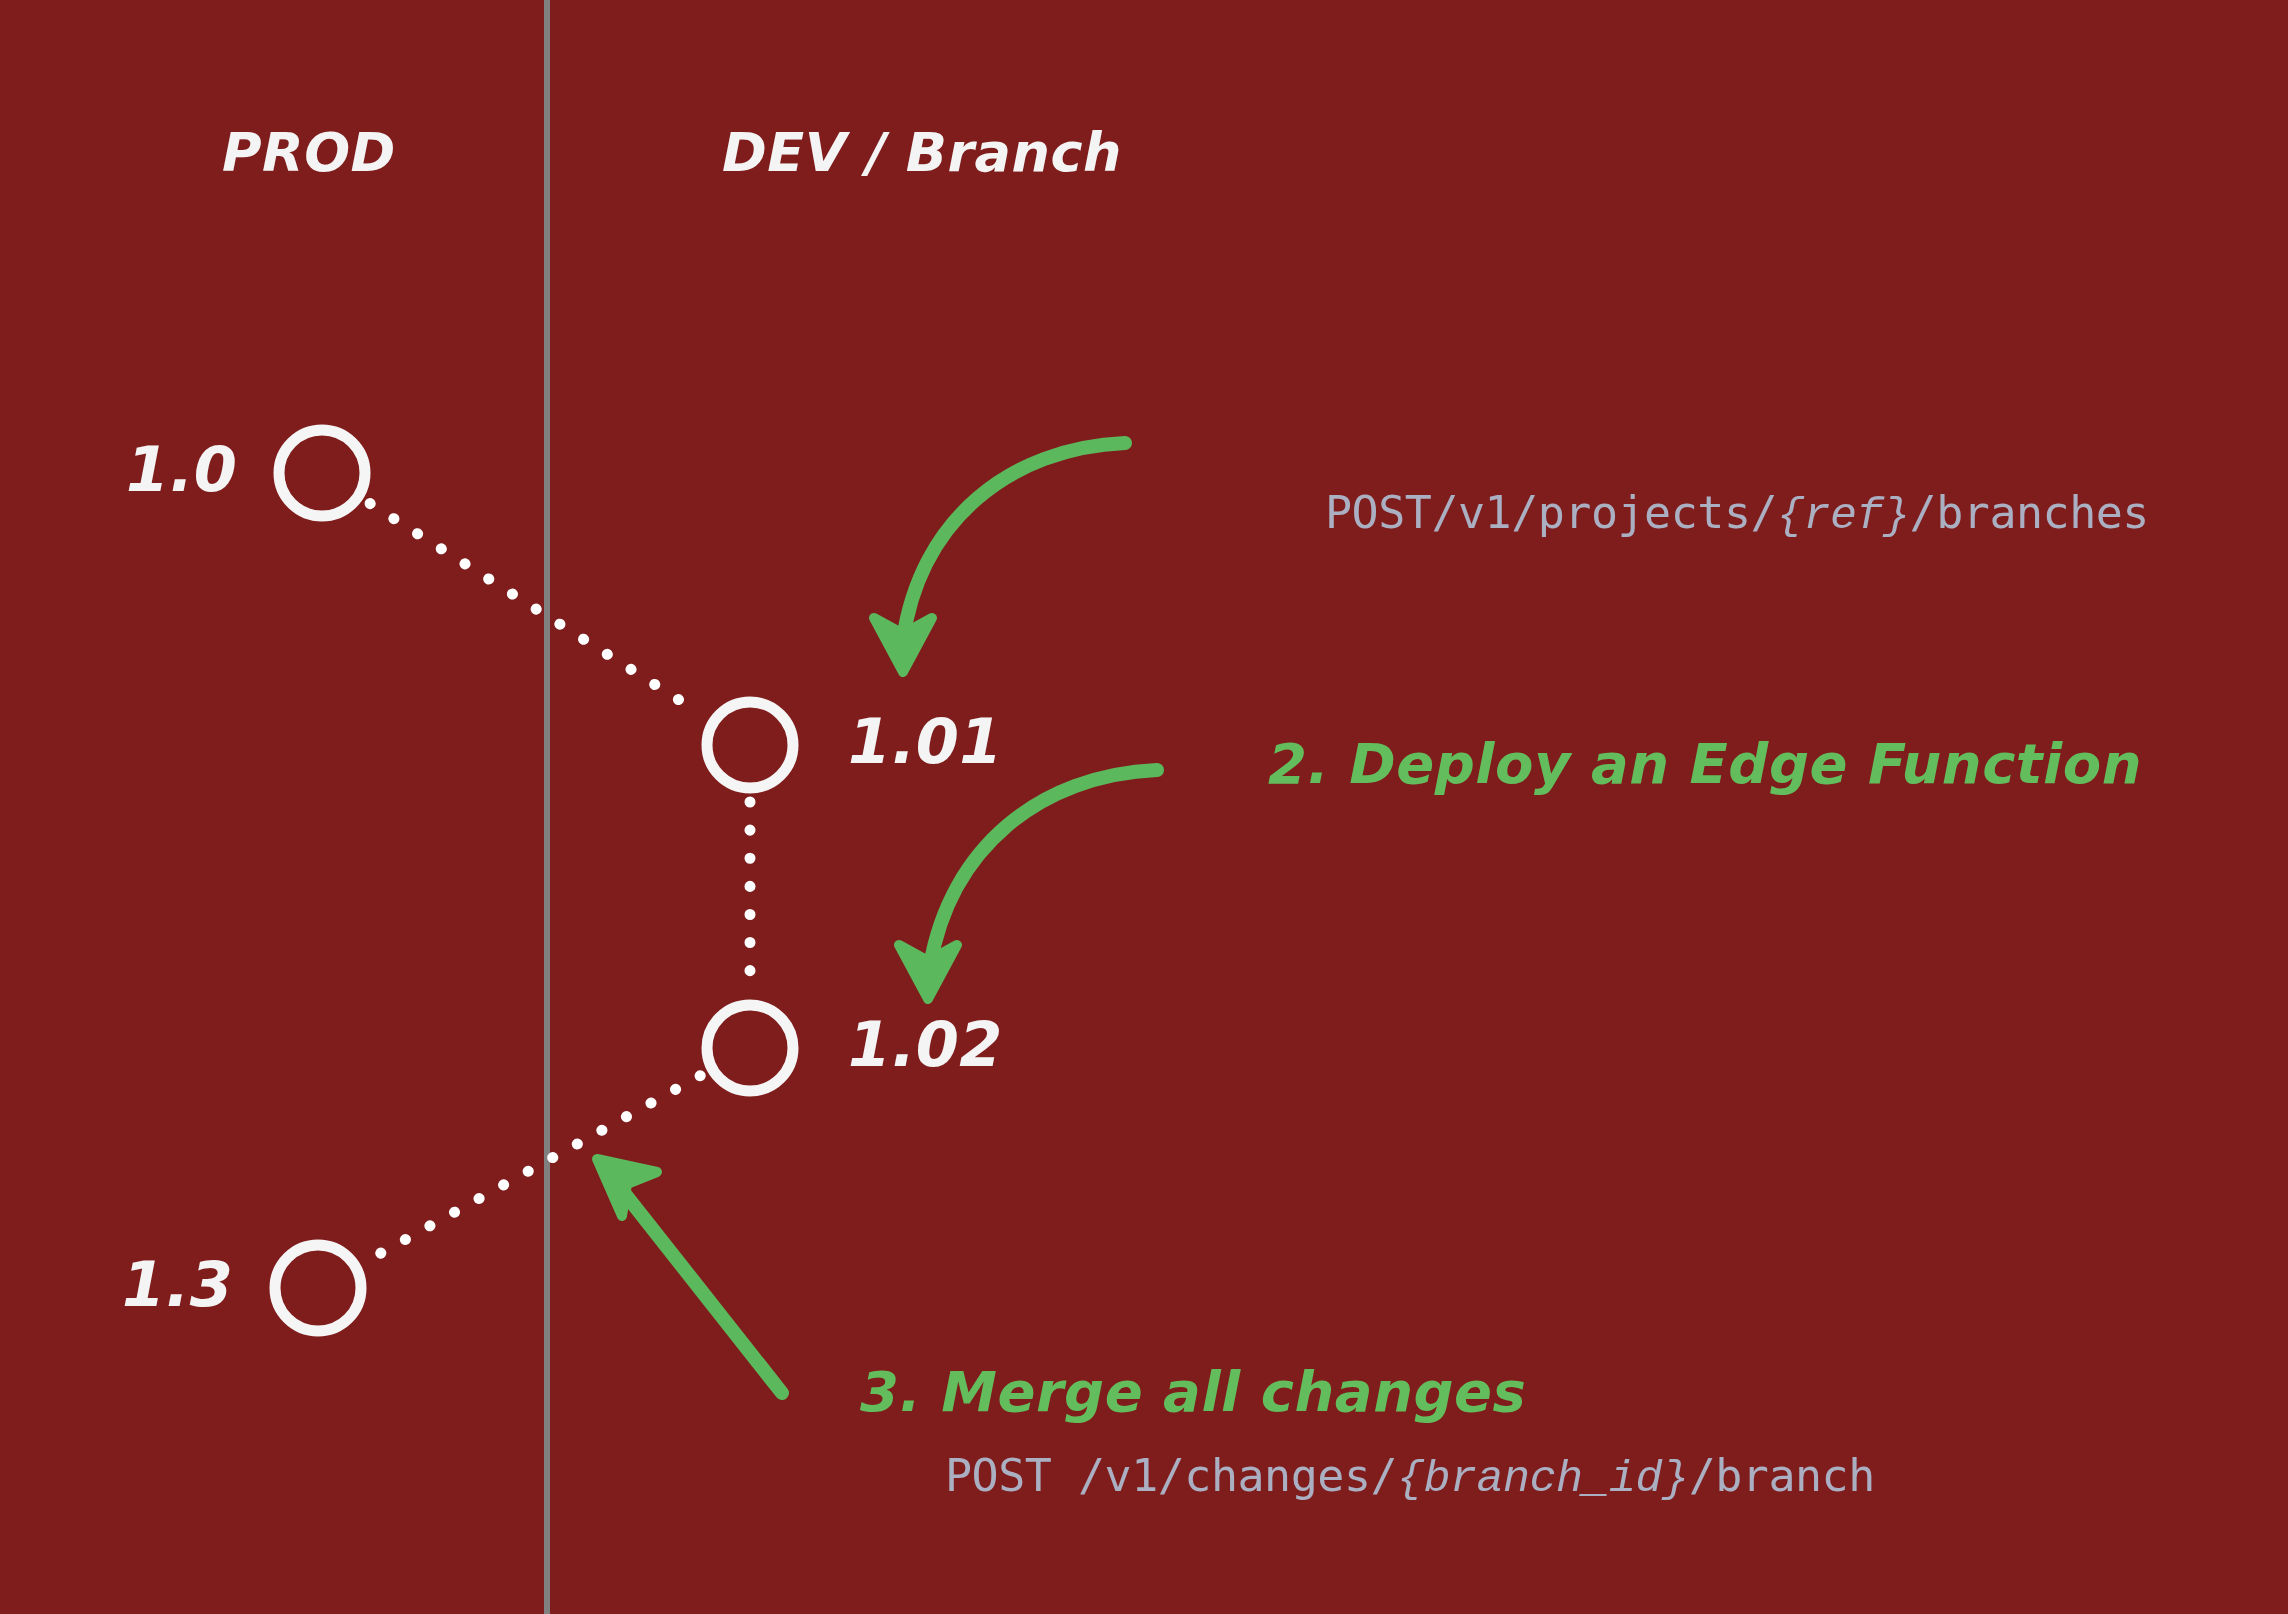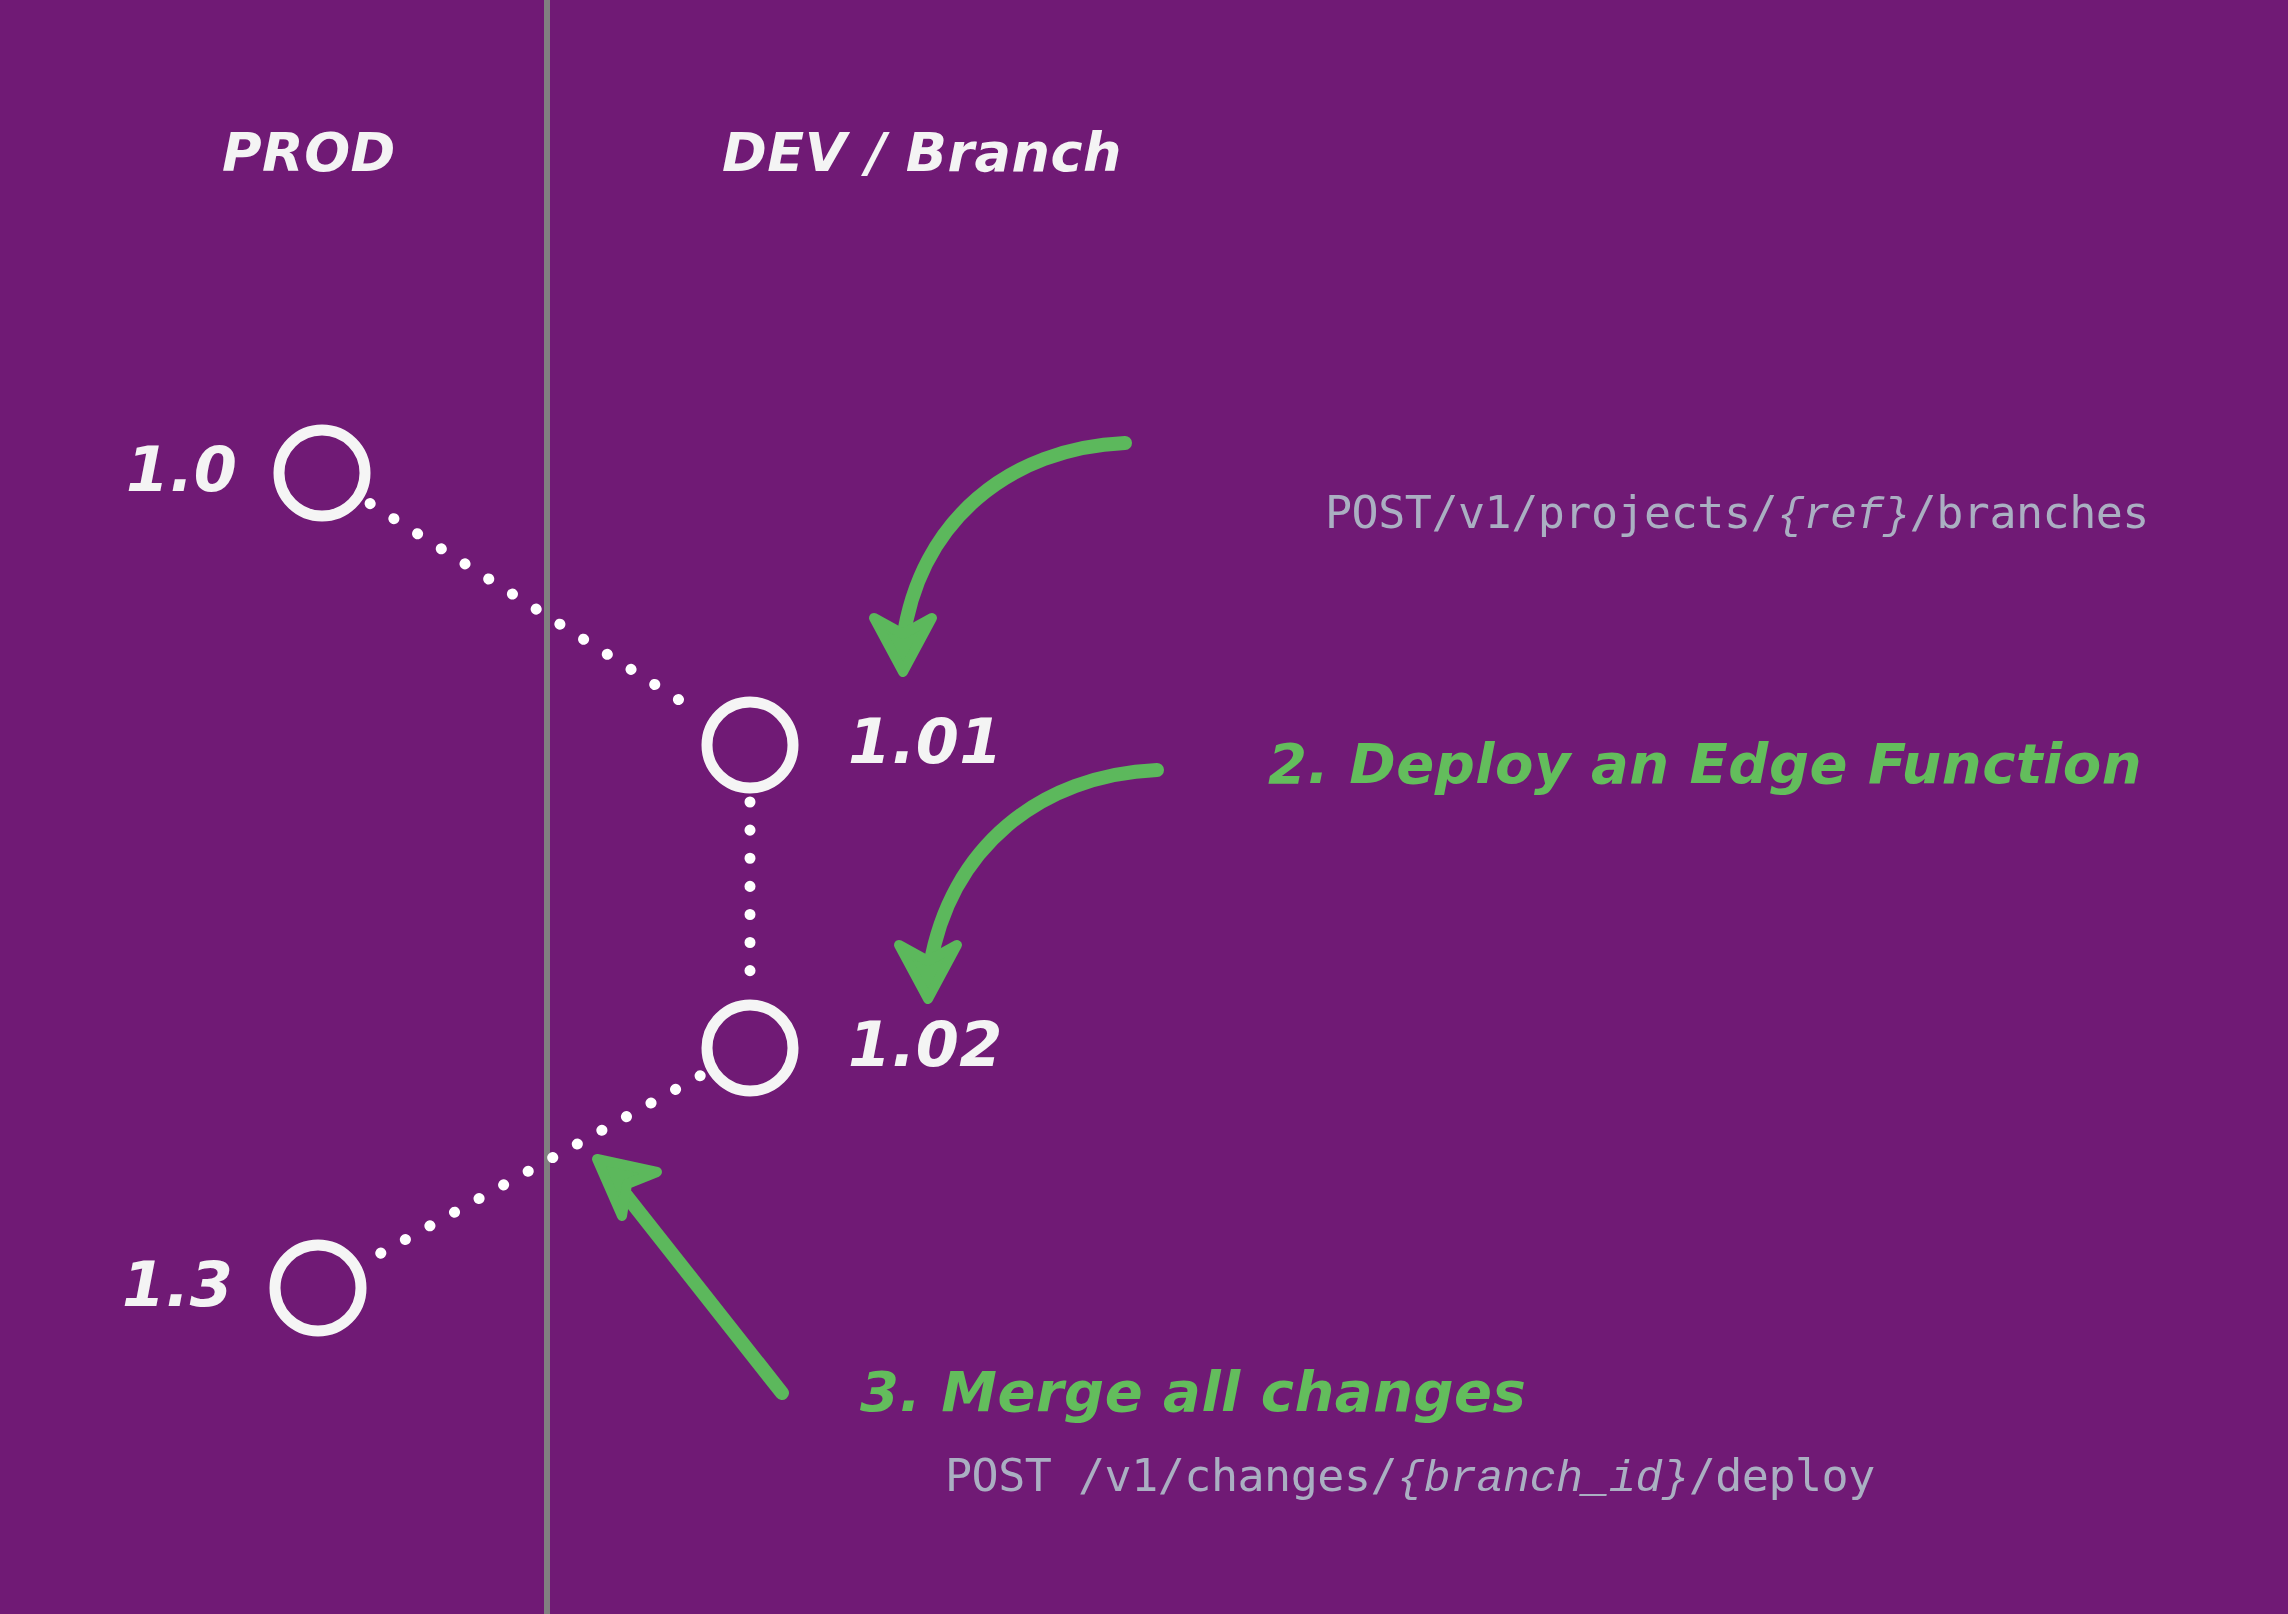--- a/index.html
+++ b/index.html
@@ -56,21 +56,21 @@
     letter-spacing: -0.5px;
   }
   .api-path em {
     font-style: italic;
     font-family: Liberation Mono, monospace;
   }
 </style>
 </head>
 <body>
 
-<div id="stage" style="width: 2288px; height: 1614px; background: #701a75;">
+<div id="stage" style="width: 2288px; height: 1614px; background: #7f1d1d;">
 
   <svg class="layer" viewBox="0 0 2288 1614">
 
     <line id="divider-line" x1="547" y1="0" x2="547" y2="1614" stroke="#808080" stroke-width="6"></line>
 
     <line id="conn-0" x1="370.10720894566145" y1="503.5728056850933" x2="701.8927910543385" y2="714.4271943149067" stroke="#FFFFFF" stroke-width="11" stroke-linecap="round" stroke-dasharray="0.1 28"></line>
 
     <line id="conn-1" x1="750" y1="802" x2="750" y2="991" stroke="#FFFFFF" stroke-width="11" stroke-linecap="round" stroke-dasharray="0.1 28"></line>
 
     <line id="conn-2" x1="700.1730352610723" y1="1075.681647077182" x2="367.82696473892764" y2="1260.318352922818" stroke="#FFFFFF" stroke-width="11" stroke-linecap="round" stroke-dasharray="0.1 28"></line>
@@ -105,16 +105,16 @@
   <div class="lbl hand node-label" style="left: 122px; top: 1252px; color: rgb(244, 244, 244);">1.3</div>
 
   <div class="lbl api-path" style="left: 1325px; top: 489px; color: rgb(170, 175, 194);">
     <span>POST</span><span>/</span><span>v1/projects/</span><em>{ref}</em><span>/branches</span>
   </div>
 
   <div class="lbl hand step-title" style="left: 1268px; top: 735px; color: rgb(99, 189, 92);">2. Deploy an Edge Function</div>
 
   <div class="lbl hand step-title" style="left: 860px; top: 1363px; color: rgb(99, 189, 92);">3. Merge all changes</div>
   <div class="lbl api-path" style="left: 945px; top: 1452px; color: rgb(170, 175, 194);">
-    <span>POST</span><span> </span><span>/v1/changes/</span><em>{branch_id}</em><span>/deploy</span>
+    <span>POST</span><span> </span><span>/v1/changes/</span><em>{branch_id}</em><span>/branch</span>
   </div>
 
 </div>
 
 </body></html>

